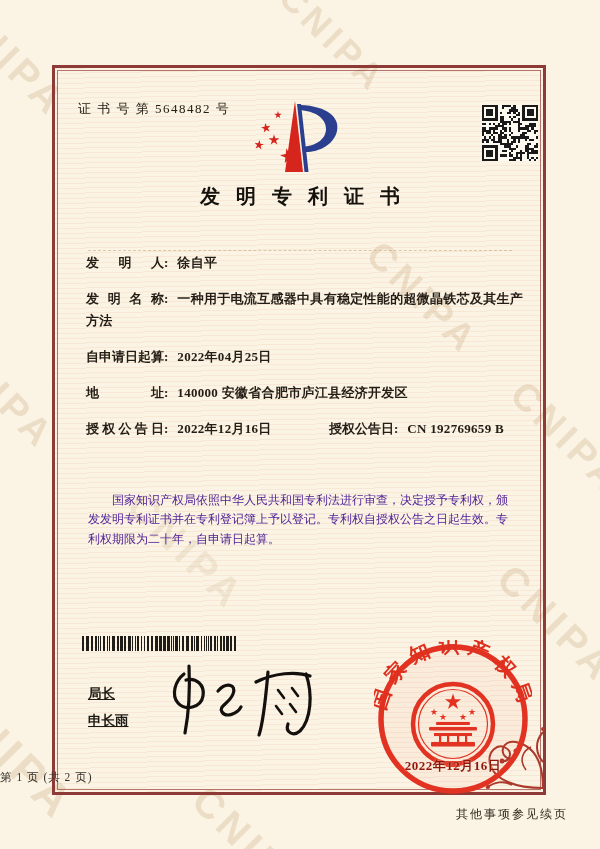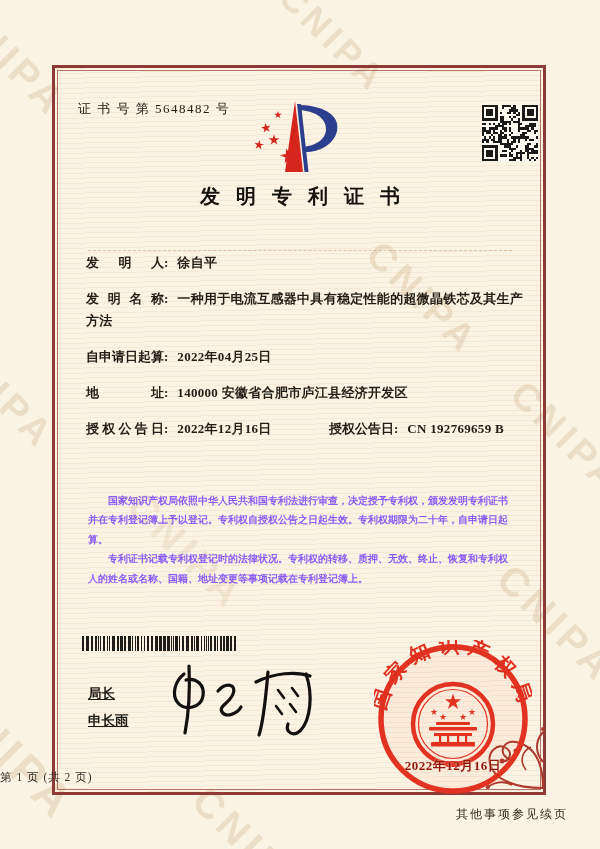--- a/index.html
+++ b/index.html
@@ -25,22 +25,22 @@
            border-top:1px dashed rgba(185,145,95,0.45);}
   .fields{position:absolute;left:86px;top:252px;width:440px;z-index:3;
           font-size:13px;font-weight:600;color:#241d15;}
   .frow{margin-bottom:14.5px;line-height:21.5px;min-height:21.5px;}
   .flabel{display:inline-block;width:78px;text-align:justify;text-align-last:justify;vertical-align:top;}
   .fcolon{margin-right:9px;}
   .fvalue{letter-spacing:0.3px;}
   .grant{position:relative;}
   .g2{position:absolute;left:243px;top:0;}
   .g2 .flabel{width:auto;text-align:left;text-align-last:auto;}
-  .paras{position:absolute;left:88px;top:491px;width:424px;z-index:3;font-size:10px;
-         line-height:19.4px;color:#8b5cf6;font-weight:700;}
+  .paras{position:absolute;left:88px;top:491px;width:424px;z-index:3;font-size:12px;
+         line-height:19.4px;color:#4c1d95;font-weight:400;}
   .paras p{margin:0;text-indent:2em;}
   .barcode{position:absolute;left:82px;top:636px;z-index:3;}
   .signer{position:absolute;left:88px;top:680px;z-index:3;font-size:13.5px;font-weight:700;
           color:#1c1812;line-height:27px;font-family:"Liberation Sans","DejaVu Sans",sans-serif;text-decoration:underline;}
   .signature{position:absolute;left:156px;top:660px;z-index:3;}
   .seal{position:absolute;left:374px;top:640px;z-index:4;}
   .seal-date{position:absolute;left:374px;top:757px;width:158px;text-align:center;z-index:5;
              font-size:13px;font-weight:700;color:#8f170a;letter-spacing:0.5px;
              text-shadow:0 0 2px rgba(253,244,228,0.85);}
   .ornament{position:absolute;left:446px;top:688px;z-index:3;}
@@ -336,21 +336,20 @@
         <span class="flabel">授权公告日</span><span class="fcolon">:</span><span class="fvalue">2022年12月16日</span>
       </span>
       <span class="g2">
         <span class="flabel">授权公告日</span><span class="fcolon">:</span><span class="fvalue">CN 192769659 B</span>
       </span>
     </div>
   </div>
 
   <div class="paras">
     <p>国家知识产权局依照中华人民共和国专利法进行审查，决定授予专利权，颁发发明专利证书并在专利登记簿上予以登记。专利权自授权公告之日起生效。专利权期限为二十年，自申请日起算。</p>
-    <p>专利证书记载专利权登记时的法律状况。专利权的转移、质押、无效、终止、恢复和专利权人的姓名或名称、国籍、地址变更等事项记载在专利登记簿上。</p>
   </div>
 
   <div class="barcode">
     <svg width="160" height="15" viewBox="0 0 160 15">
         <g id="barcode-bars" fill="#201c18">
           <rect x="0" y="0" width="2" height="15"></rect>
           <rect x="4" y="0" width="3" height="15"></rect>
           <rect x="9" y="0" width="2" height="15"></rect>
           <rect x="13" y="0" width="2" height="15"></rect>
           <rect x="16" y="0" width="1" height="15"></rect>

